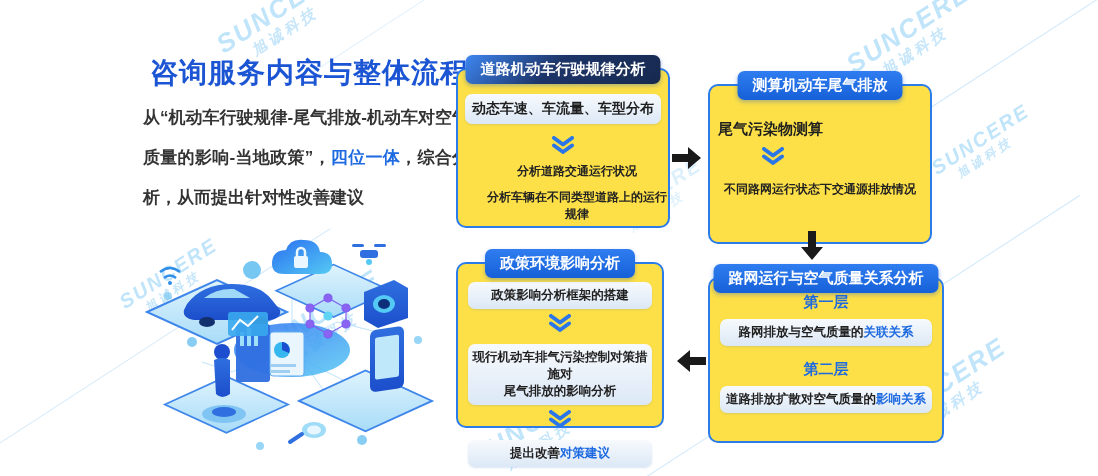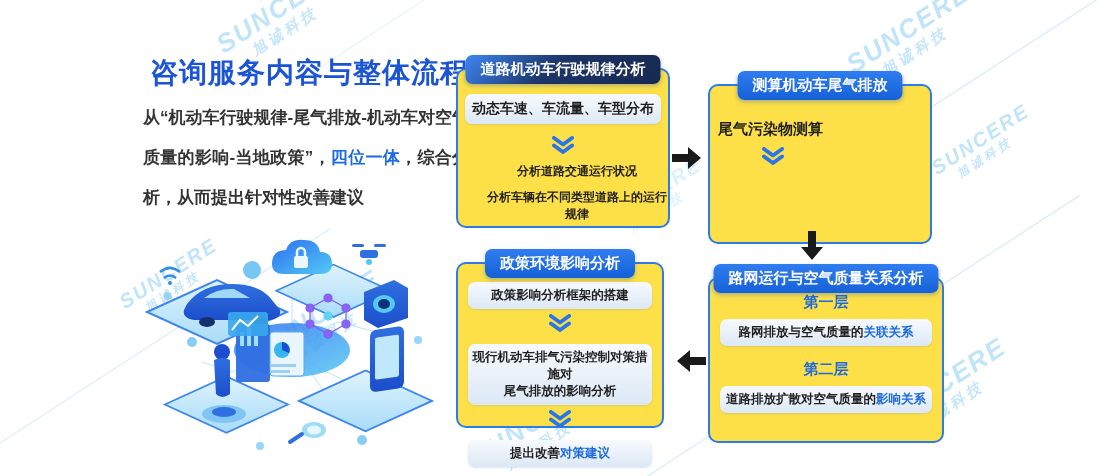--- a/index.html
+++ b/index.html
@@ -250,20 +250,21 @@
       <div>
         <div class="lab">尾气污染物测算</div>
         <div class="chevwrap">
           <svg class="chev" width="26" height="18" viewBox="0 0 26 18">
             <path d="M4 2 L13 8.5 L22 2" stroke="#2a76e8" stroke-width="4" fill="none" stroke-linecap="round" stroke-linejoin="round"></path>
             <path d="M4 9.5 L13 16 L22 9.5" stroke="#2a76e8" stroke-width="4" fill="none" stroke-linecap="round" stroke-linejoin="round"></path>
           </svg>
         </div>
       </div>
     </div>
+    <div class="bottom">不同路网运行状态下交通源排放情况</div>
   </div>
 
   <svg class="arrow arrow-down" width="24" height="30" viewBox="0 0 24 30">
     <path d="M8 0 L16 0 L16 16 L23 16 L12 29 L1 16 L8 16 Z" fill="#1a1a1a"></path>
   </svg>
 
   <div class="fbox box3">
     <div class="head">路网运行与空气质量关系分析</div>
     <div class="layer">第一层</div>
     <div class="lbar"><span>路网排放与空气质量的</span><span class="hl">关联关系</span></div>

